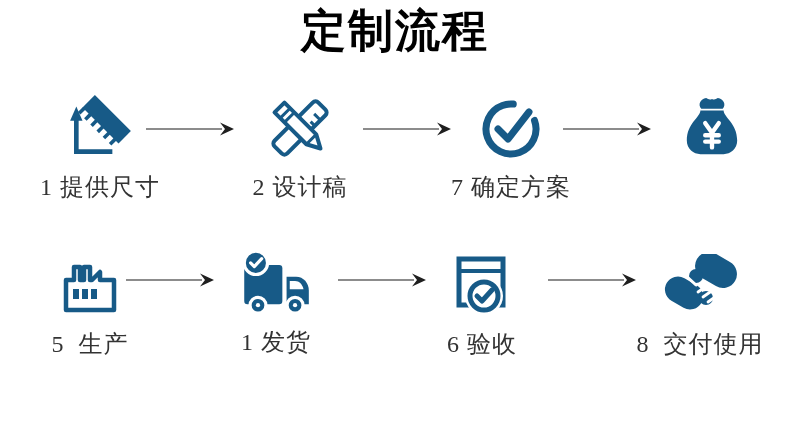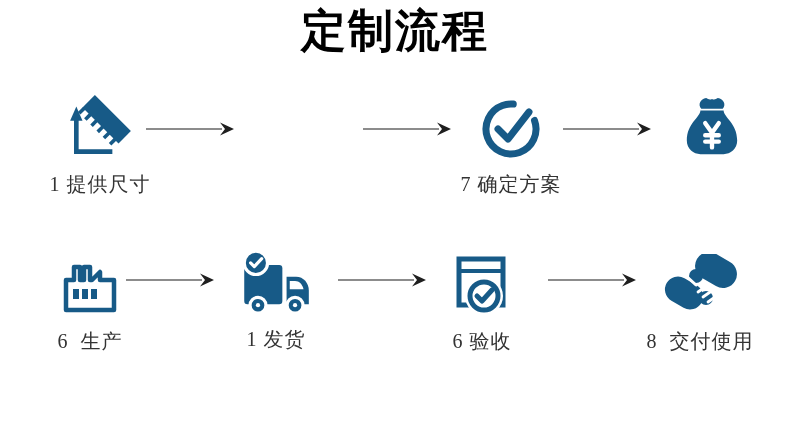--- a/index.html
+++ b/index.html
@@ -11,21 +11,21 @@
     position:absolute;top:0;left:0;width:790px;height:62px;line-height:62px;
     text-align:center;font-size:45px;font-weight:bold;color:var(--title-color,#000);
     letter-spacing:2px;
   }
   .step{position:absolute;width:150px;text-align:center;}
   .icon{
     height:70px;display:flex;align-items:center;justify-content:center;
     color:var(--icon-blue,#175a87);
   }
   .label{
-    margin-top:8px;font-size:20px;color:var(--label-color,#333);
+    margin-top:8px;font-size:24px;color:var(--label-color,#333);
     white-space:pre;letter-spacing:1px;
   }
   .arrow{position:absolute;width:88px;height:14px;}
   .arrow .shaft{stroke:var(--arrow-line,#8c8c8c);stroke-width:2.2;}
   .arrow .head{fill:var(--arrow-head,#1f1f1f);}
   svg{display:block;}
 </style>
 </head>
 <body>
 
@@ -38,20 +38,35 @@
       <svg width="68" height="70" viewBox="0 0 64 68">
         <line x1="13" y1="16" x2="48" y2="51" stroke="currentColor" stroke-width="7" stroke-dasharray="3.5 5"></line>
         <polygon points="27,2 62,37 50,49 15,14" fill="currentColor"></polygon>
         <polygon points="3,27 9,13 15,27" fill="currentColor"></polygon>
         <path d="M9,24 V57 H44" fill="none" stroke="currentColor" stroke-width="4.5"></path>
       </svg>
     </div>
     <div class="label">1 提供尺寸</div>
   </div>
 
+  <div class="step" style="left:225px;top:93px">
+    <div class="icon">
+      <svg width="64" height="64" viewBox="0 0 64 64">
+        <g transform="rotate(45 32 32)">
+          <rect x="23" y="1" width="18" height="62" rx="4" fill="#fff" stroke="currentColor" stroke-width="4"></rect>
+          <path d="M40,12 h-8 M40,20 h-5 M40,28 h-8" stroke="currentColor" stroke-width="3"></path>
+        </g>
+        <g transform="rotate(-45 32 32)">
+          <path d="M25,3 h14 v45 l-7,13 -7,-13 z" fill="#fff" stroke="currentColor" stroke-width="4" stroke-linejoin="round"></path>
+          <path d="M25,11 h14 M25,17 h14 M25,48 h14" stroke="currentColor" stroke-width="3"></path>
+        </g>
+      </svg>
+    </div>
+    <div class="label">2 设计稿</div>
+  </div>
 
   <div class="step" style="left:436px;top:93px">
     <div class="icon">
       <svg width="64" height="64" viewBox="0 0 64 64">
         <circle cx="32" cy="33" r="25" fill="none" stroke="currentColor" stroke-width="7" stroke-dasharray="128 29" stroke-linecap="round" transform="rotate(-20 32 33)"></circle>
         <path d="M19,33 L29,43 L50,16" fill="none" stroke="currentColor" stroke-width="7" stroke-linecap="round" stroke-linejoin="round"></path>
       </svg>
     </div>
     <div class="label">7 确定方案</div>
   </div>
@@ -70,21 +85,21 @@
 
   <div class="step" style="left:15px;top:250px">
     <div class="icon">
       <svg width="64" height="64" viewBox="0 0 64 64">
         <path d="M8,57 V27 h8 V14 h6 v13 h4 V14 h6 v13 h2 l8,-8 v8 h14 v30 z" fill="none" stroke="currentColor" stroke-width="4.5" stroke-linejoin="round"></path>
         <rect x="15" y="36" width="6" height="10" fill="currentColor"></rect>
         <rect x="24" y="36" width="6" height="10" fill="currentColor"></rect>
         <rect x="33" y="36" width="6" height="10" fill="currentColor"></rect>
       </svg>
     </div>
-    <div class="label">6  生产</div>
+    <div class="label">5  生产</div>
   </div>
 
   <div class="step" style="left:201px;top:248px">
     <div class="icon">
       <svg width="72" height="68" viewBox="0 0 68 64">
         <rect x="4" y="15" width="36" height="37" rx="3" fill="currentColor"></rect>
         <path d="M44,26 h9 c7,0 12,6 12,13 v13 H44 z" fill="currentColor"></path>
         <path d="M47,30 h5 c4,0 7,3 8,8 H47 z" fill="#fff"></path>
         <circle cx="15" cy="13" r="11" fill="currentColor" stroke="#fff" stroke-width="3"></circle>
         <path d="M10,13 l3.5,3.5 L20.5,9" fill="none" stroke="#fff" stroke-width="3" stroke-linecap="round" stroke-linejoin="round"></path>

